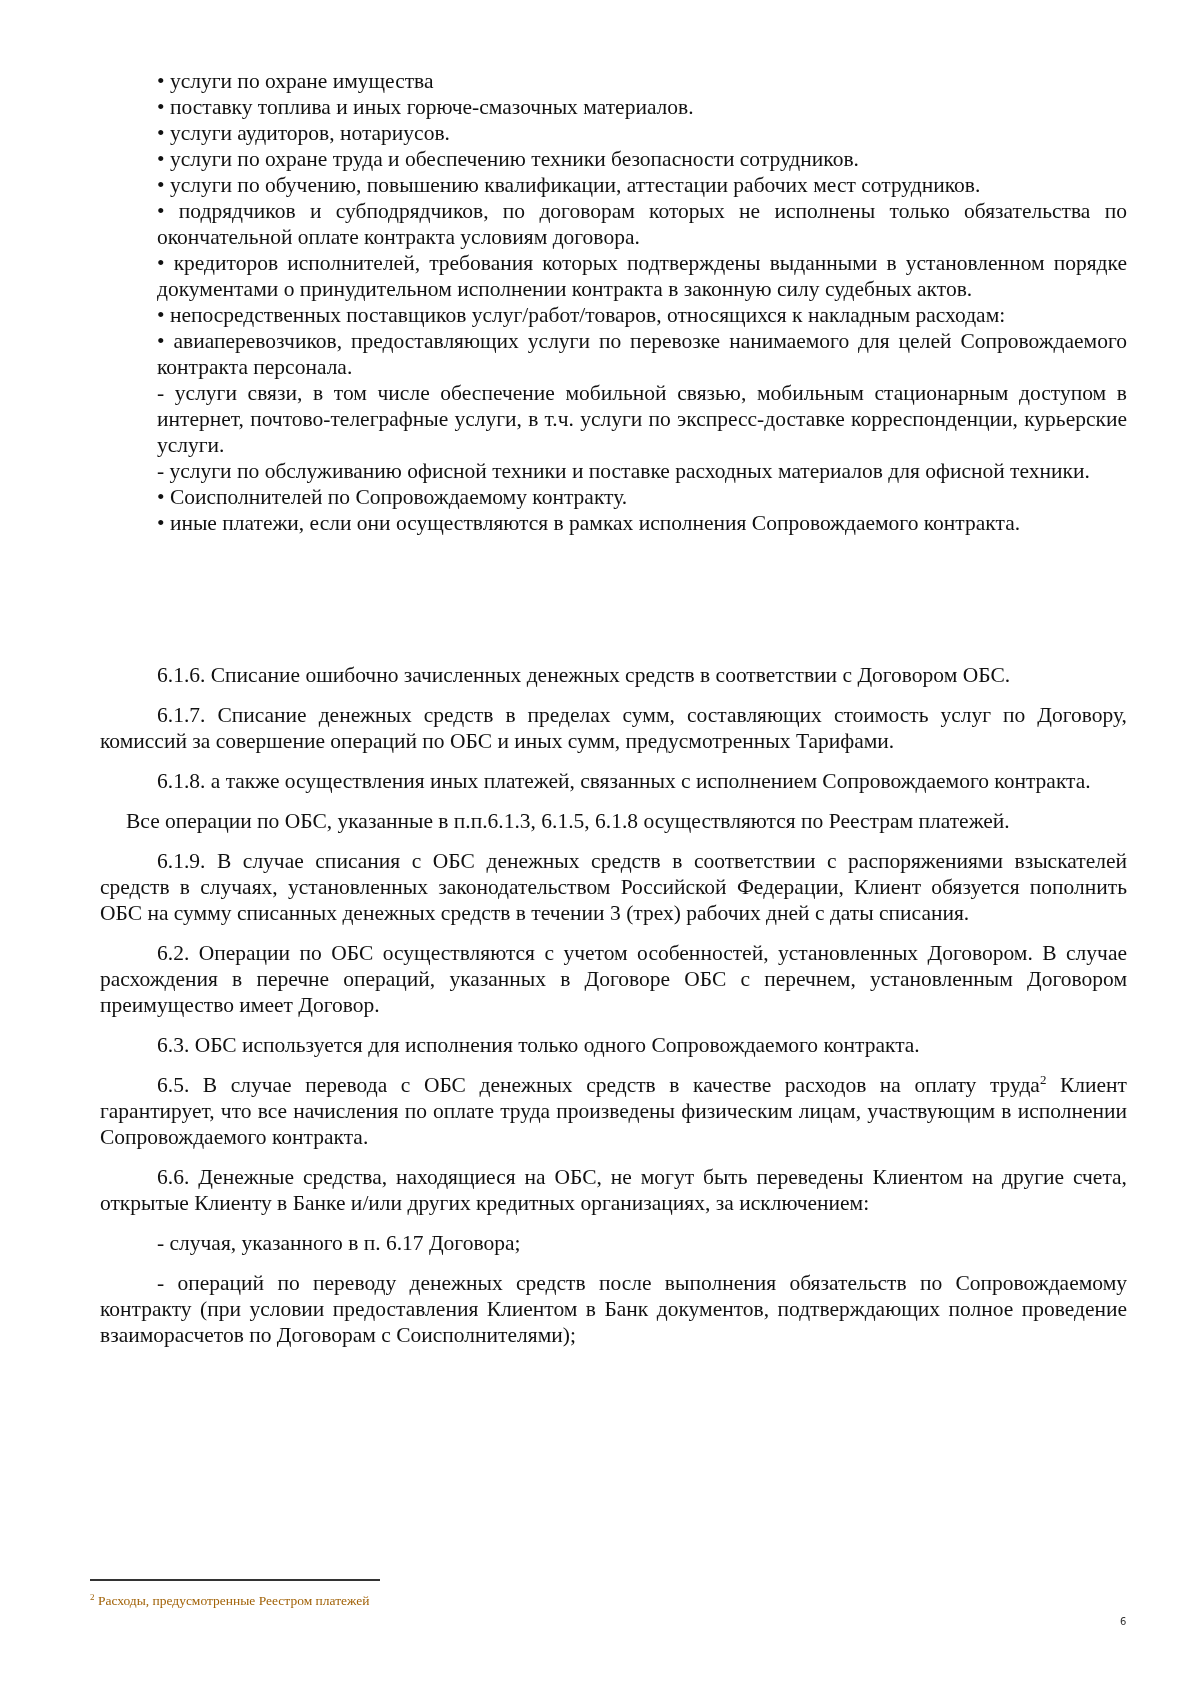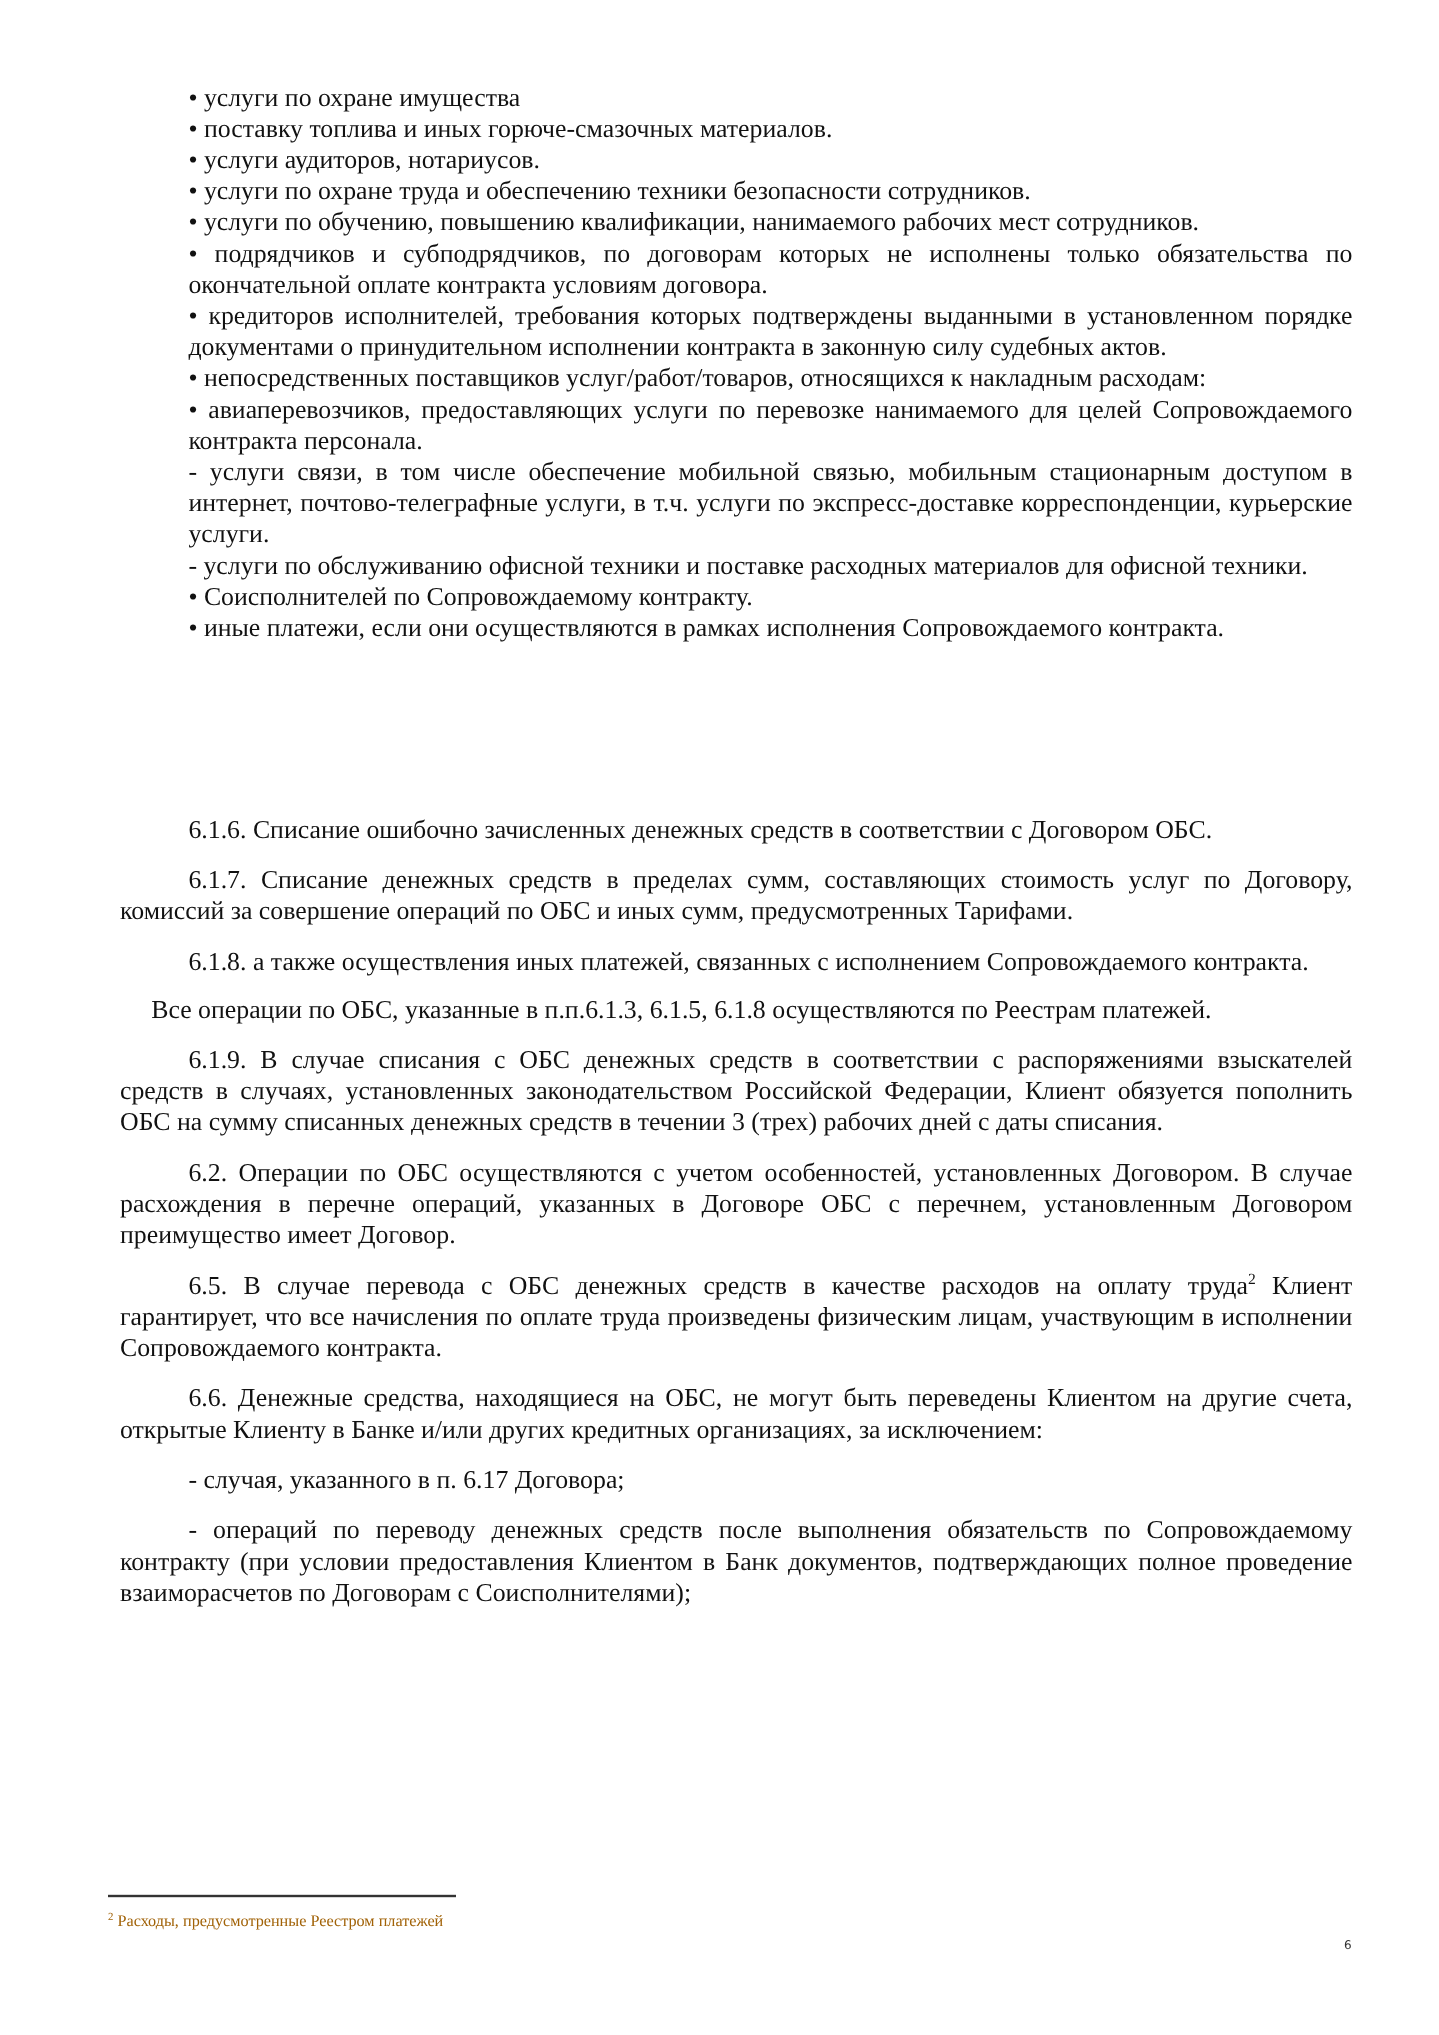--- a/index.html
+++ b/index.html
@@ -8,57 +8,58 @@
     position: absolute; left: 0; top: 0; width: 1111px; height: 1696px;
     font-family: "Liberation Serif", "DejaVu Serif", serif;
     color: #111111;
     font-size: 21.5px;
     line-height: 26px;
   }
   .list { position: absolute; left: 157px; top: 68px; width: 970px; }
   .list p { margin: 0; text-align: justify; text-align-last: left; }
   .body { position: absolute; left: 100px; top: 662px; width: 1027px; }
   .body p { margin: 0 0 14px 0; text-align: justify; }
-  .body p.indent { text-indent: 57px; margin-top: 16px; }
+  .body p.indent { text-indent: 57px; }
   .body p.indent-small { text-indent: 26px; }
   .body p.last-left { text-align-last: left; }
   sup { font-size: 13px; line-height: 0; vertical-align: 8px; }
   .footnote-rule { position: absolute; left: 90px; top: 1579px; width: 290px; height: 2px; background: #333; }
   .footnote { position: absolute; left: 90px; top: 1592px; font-size: 13.5px; line-height: 18px; font-family: "Liberation Serif", serif; color: #a16207; }
   .footnote sup { font-size: 9px; vertical-align: 5px; }
   .page-number { position: absolute; left: 1120px; top: 1609px; font-family: "DejaVu Sans", sans-serif; font-size: 10px; color: #333; }
 </style>
 </head>
 <body>
 
 <div class="page">
 
   <div class="list">
     <p>• услуги по охране имущества</p>
     <p>• поставку топлива и иных горюче-смазочных материалов.</p>
     <p>• услуги аудиторов, нотариусов.</p>
     <p>• услуги по охране труда и обеспечению техники безопасности сотрудников.</p>
-    <p>• услуги по обучению, повышению квалификации, нанимаемого рабочих мест сотрудников.</p>
+    <p>• услуги по обучению, повышению квалификации, аттестации рабочих мест сотрудников.</p>
     <p>• подрядчиков и субподрядчиков, по договорам которых не исполнены только обязательства по окончательной оплате контракта условиям договора.</p>
     <p>• кредиторов исполнителей, требования которых подтверждены выданными в установленном порядке документами о принудительном исполнении контракта в законную силу судебных актов.</p>
     <p>• непосредственных поставщиков услуг/работ/товаров, относящихся к накладным расходам:</p>
     <p>• авиаперевозчиков, предоставляющих услуги по перевозке нанимаемого для целей Сопровождаемого контракта персонала.</p>
     <p>- услуги связи, в том числе обеспечение  мобильной связью, мобильным стационарным доступом в интернет, почтово-телеграфные услуги, в т.ч. услуги по экспресс-доставке корреспонденции, курьерские услуги.</p>
     <p>- услуги по обслуживанию офисной техники и поставке расходных материалов для офисной техники.</p>
     <p>• Соисполнителей по Сопровождаемому контракту.</p>
     <p>• иные платежи, если они осуществляются в рамках исполнения Сопровождаемого контракта.</p>
   </div>
 
   <div class="body">
     <p class="indent last-left">6.1.6. Списание ошибочно зачисленных денежных средств в соответствии с Договором ОБС.</p>
     <p class="indent">6.1.7. Списание денежных средств в пределах сумм, составляющих стоимость услуг по Договору, комиссий за совершение операций по ОБС и иных сумм, предусмотренных Тарифами.</p>
     <p class="indent">6.1.8. а также осуществления иных платежей, связанных с исполнением Сопровождаемого контракта.</p>
     <p class="indent-small last-left">Все операции по ОБС, указанные в п.п.6.1.3, 6.1.5, 6.1.8 осуществляются по Реестрам платежей.</p>
     <p class="indent">6.1.9. В случае списания с ОБС денежных средств в соответствии с распоряжениями взыскателей средств в случаях, установленных законодательством Российской Федерации, Клиент обязуется пополнить ОБС на сумму списанных денежных средств в течении 3 (трех) рабочих дней с даты списания.</p>
     <p class="indent">6.2. Операции по ОБС осуществляются с учетом особенностей, установленных Договором. В случае расхождения в перечне операций, указанных в Договоре ОБС с перечнем, установленным Договором преимущество имеет Договор.</p>
+    <p class="indent last-left">6.3. ОБС используется для исполнения только одного Сопровождаемого контракта.</p>
     <p class="indent"><span>6.5. В случае перевода с ОБС денежных средств в качестве расходов на оплату труда</span><sup>2</sup><span> Клиент гарантирует, что все начисления по оплате труда произведены физическим лицам, участвующим в исполнении Сопровождаемого контракта.</span></p>
     <p class="indent">6.6. Денежные средства, находящиеся на ОБС, не могут быть переведены Клиентом на другие счета, открытые Клиенту в Банке и/или других кредитных организациях, за исключением:</p>
     <p class="indent last-left">- случая, указанного в п. 6.17 Договора;</p>
     <p class="indent">- операций по переводу денежных средств после выполнения обязательств по Сопровождаемому контракту (при условии предоставления Клиентом в Банк документов, подтверждающих полное проведение взаиморасчетов по Договорам с Соисполнителями);</p>
   </div>
 
   <div class="footnote-rule"></div>
   <div class="footnote"><sup>2</sup><span> Расходы, предусмотренные Реестром платежей</span></div>
 
   <div class="page-number">6</div>

